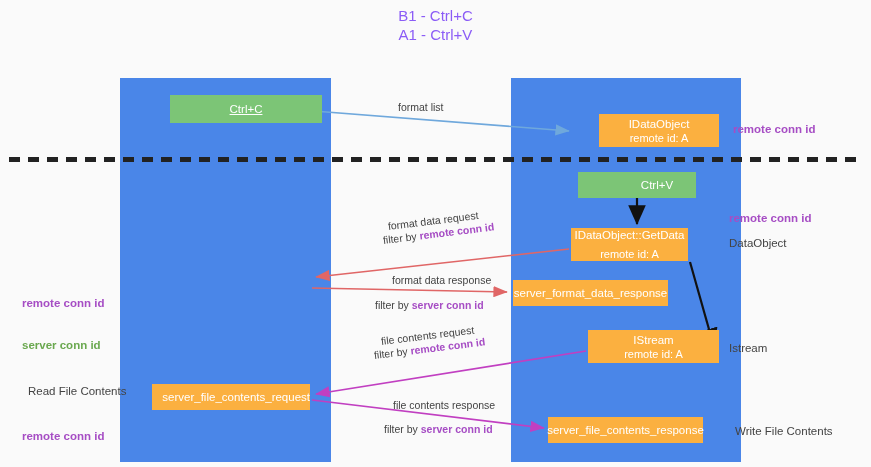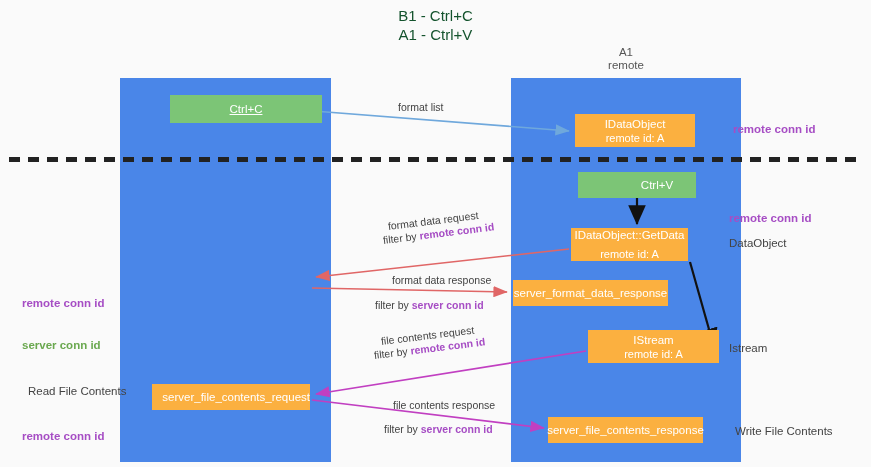--- a/index.html
+++ b/index.html
@@ -23,21 +23,21 @@
   }
   .abs { position: absolute; }
 
   
   #title {
     left: 0; top: 6px;
     width: 871px;
     text-align: center;
     font-size: 15px;
     line-height: 19px;
-    color: #14532d;
+    color: #8b5cf6;
     white-space: pre;
   }
 
   
   .col-head {
     text-align: center;
     font-size: 11.5px;
     line-height: 13px;
     color: #555555;
     white-space: pre;
@@ -73,21 +73,21 @@
     font-size: 11.5px;
     line-height: 14px;
     white-space: pre;
   }
   .node.green { background: #7cc576; }
   .node.orange { background: #fbb040; }
   .node .l2 { font-size: 11px; }
 
   
   #n-ctrlc   { left: 170px; top: 95px;  width: 152px; height: 28px; text-decoration: underline; }
-  #n-idobj   { left: 575px; top: 114px; width: 120px; height: 33px; }
+  #n-idobj   { left: 599px; top: 114px; width: 120px; height: 33px; }
   #n-ctrlv   { left: 578px; top: 172px; width: 118px; height: 26px; padding-left: 40px; }
   #n-getdata { left: 571px; top: 228px; width: 117px; height: 33px; justify-content: space-between; }
   #n-sfdreq  { left: 152px; top: 268px; width: 158px; height: 26px; }
   #n-sfdres  { left: 513px; top: 280px; width: 155px; height: 26px; }
   #n-istream { left: 588px; top: 330px; width: 131px; height: 33px; }
   #n-sfcreq  { left: 152px; top: 384px; width: 158px; height: 26px; align-items: flex-end; }
   #n-sfcres  { left: 548px; top: 417px; width: 155px; height: 26px; }
 
   
   .side {
@@ -138,22 +138,20 @@
   }
 </style>
 </head>
 <body>
 
 <div id="stage">
 
   <div class="abs" id="title">B1 - Ctrl+C
 A1 - Ctrl+V</div>
 
-  <div class="abs col-head" id="head-a1">A1
-remote</div>
 
   <div class="abs lane" id="lane-b1"></div>
   <div class="abs lane" id="lane-a1"></div>
 
   <svg id="edges" viewBox="0 0 871 467">
     <defs>
       <marker id="ah-blue" markerWidth="9" markerHeight="7" refX="8.5" refY="3.5" orient="auto">
         <polygon points="0 0, 9 3.5, 0 7" fill="#6fa8dc"></polygon>
       </marker>
       <marker id="ah-red" markerWidth="9" markerHeight="7" refX="8.5" refY="3.5" orient="auto">

